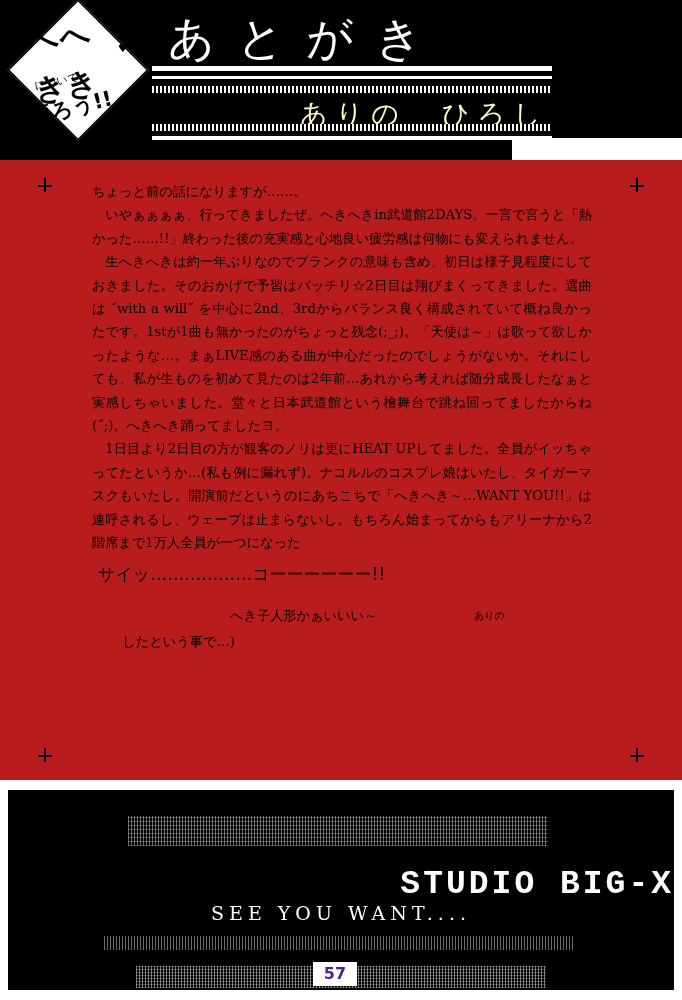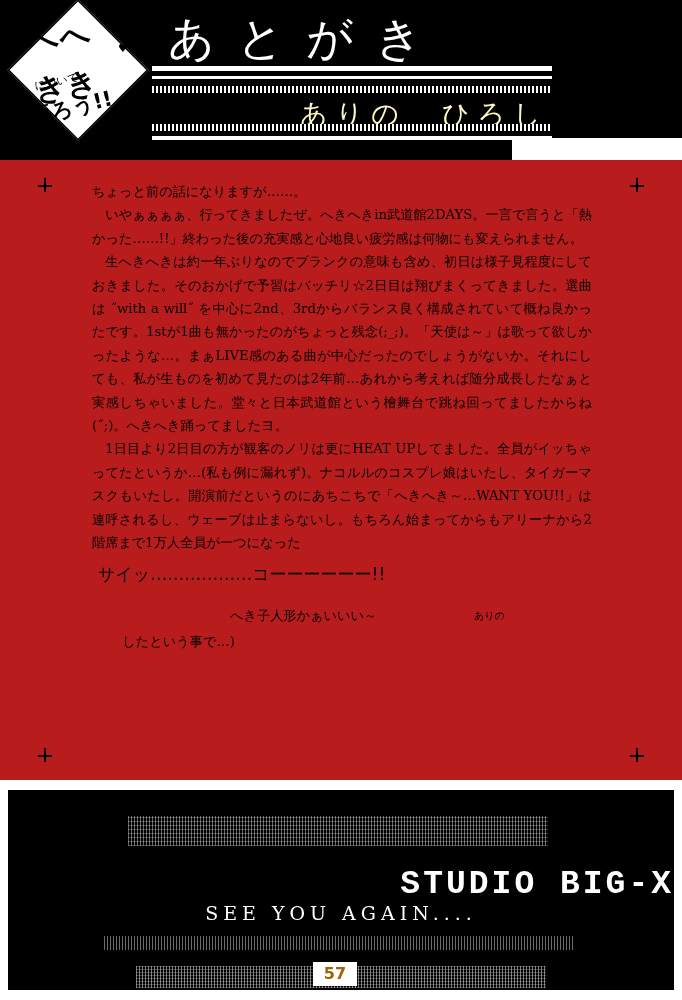--- a/index.html
+++ b/index.html
@@ -281,21 +281,21 @@
       repeating-linear-gradient(0deg, rgba(255,255,255,.3) 0 1px, rgba(0,0,0,0) 1px 3px);
     opacity: .8;
   }
   .page-number {
     position: absolute;
     left: 313px;
     top: 962px;
     width: 44px;
     height: 24px;
     background: #ffffff;
-    color: #a16207;
+    color: #4c1d95;
     font-size: 16px;
     font-weight: bold;
     text-align: center;
     line-height: 24px;
     font-family: "DejaVu Sans", "Liberation Sans", sans-serif;
     z-index: 10;
   }
 </style>
 </head>
 <body>
@@ -347,18 +347,18 @@
 
     <div class="post-note">
       <span class="l2">したという事で…)</span>
     </div>
   </div>
 </div>
 
 <div class="footer-band">
   <div class="noise-top"></div>
   <div class="studio-logo">STUDIO BIG-X</div>
-  <div class="see-you">SEE YOU AGAIN....</div>
+  <div class="see-you">SEE YOU WANT....</div>
   <div class="noise-mid"></div>
   <div class="noise-bottom"></div>
 </div>
 
 <div class="page-number">57</div>
 
 </body></html>

